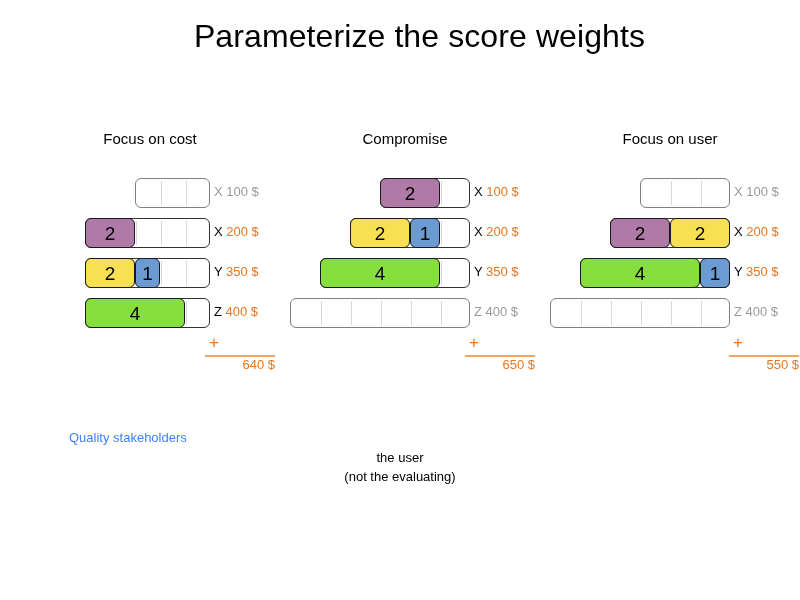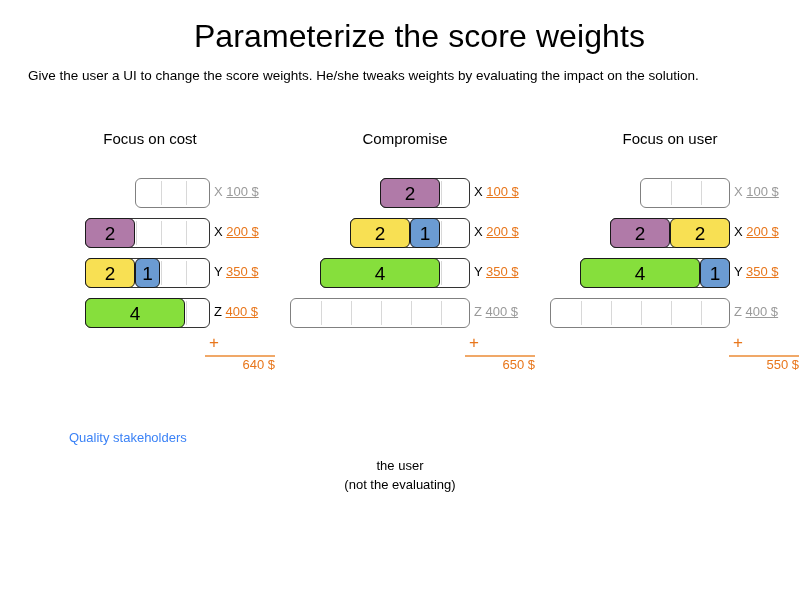--- a/index.html
+++ b/index.html
@@ -84,21 +84,21 @@
   }
 
   
   .rowlabel {
     position: absolute;
     top: 6px;
     font-size: 13px;
     white-space: nowrap;
   }
   .rowlabel .let { color: #000; }
-  .rowlabel .price { color: #e8761b; text-decoration: underline; }
+  .rowlabel .price { color: #e8761b; }
   .rowlabel.muted .let,
   .rowlabel.muted .price { color: #9a9a9a; }
 
   
   .sum-plus {
     position: absolute;
     font-size: 17px;
     color: #e8761b;
     line-height: 1;
   }
@@ -122,30 +122,28 @@
     font-size: 13px;
     color: #3b82f6;
     white-space: nowrap;
   }
   .actor-cap {
     position: absolute;
     font-size: 13px;
     color: #000;
     white-space: nowrap;
     text-align: center;
-    margin-top: 8px;
   }
 </style>
 </head>
 <body>
 
 <div class="canvas">
 
   <div class="title">Parameterize the score weights</div>
-  <div class="subtitle">Give the user a UI to change the score weights. He/she tweaks weights by evaluating the impact on the solution.</div>
 
   <div id="columns-layer">
       <div class="col-heading" style="left: 30px; top: 130px; width: 240px;">Focus on cost</div>
       <div class="row" style="left: 135px; top: 178px; width: 75px;">
         <div class="track" style="width: 75px;">
           <div class="divider" style="left: 25px;"></div>
           <div class="divider" style="left: 50px;"></div>
         </div>
       </div>
       <div class="rowlabel muted" style="left: 214px; top: 184px;"><span class="let">X </span><span class="price">100 $</span></div>

